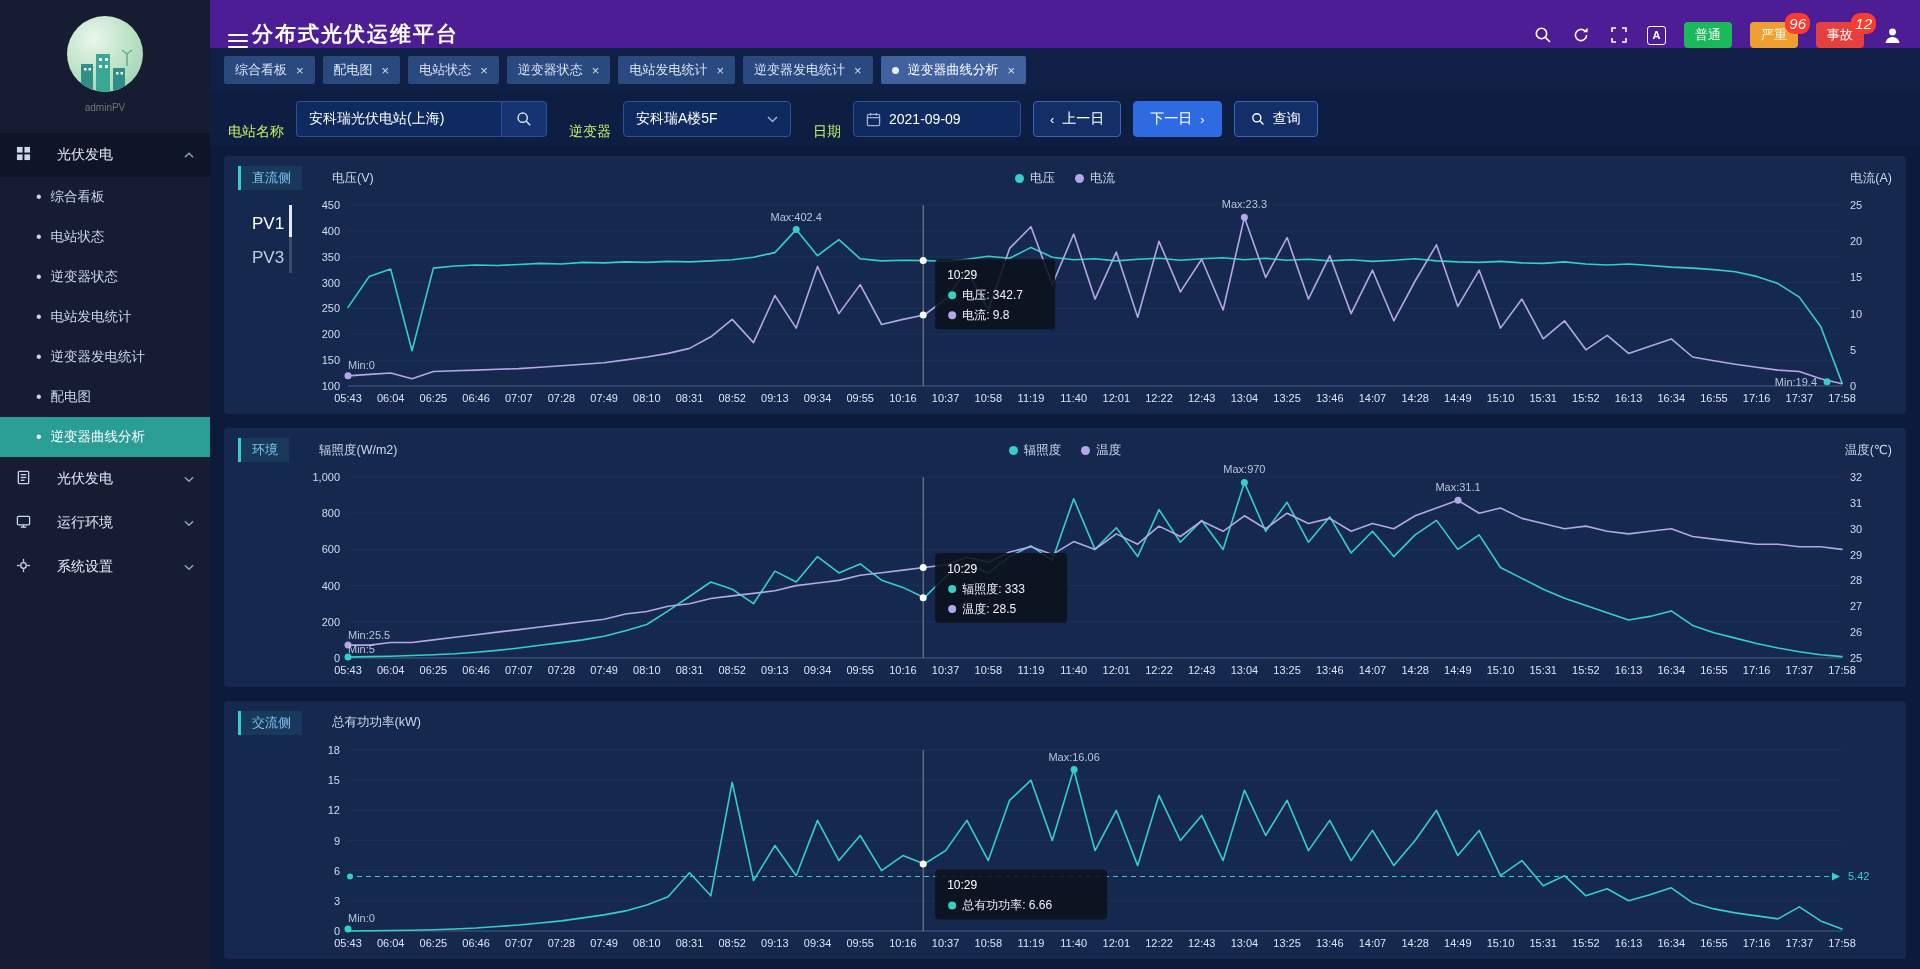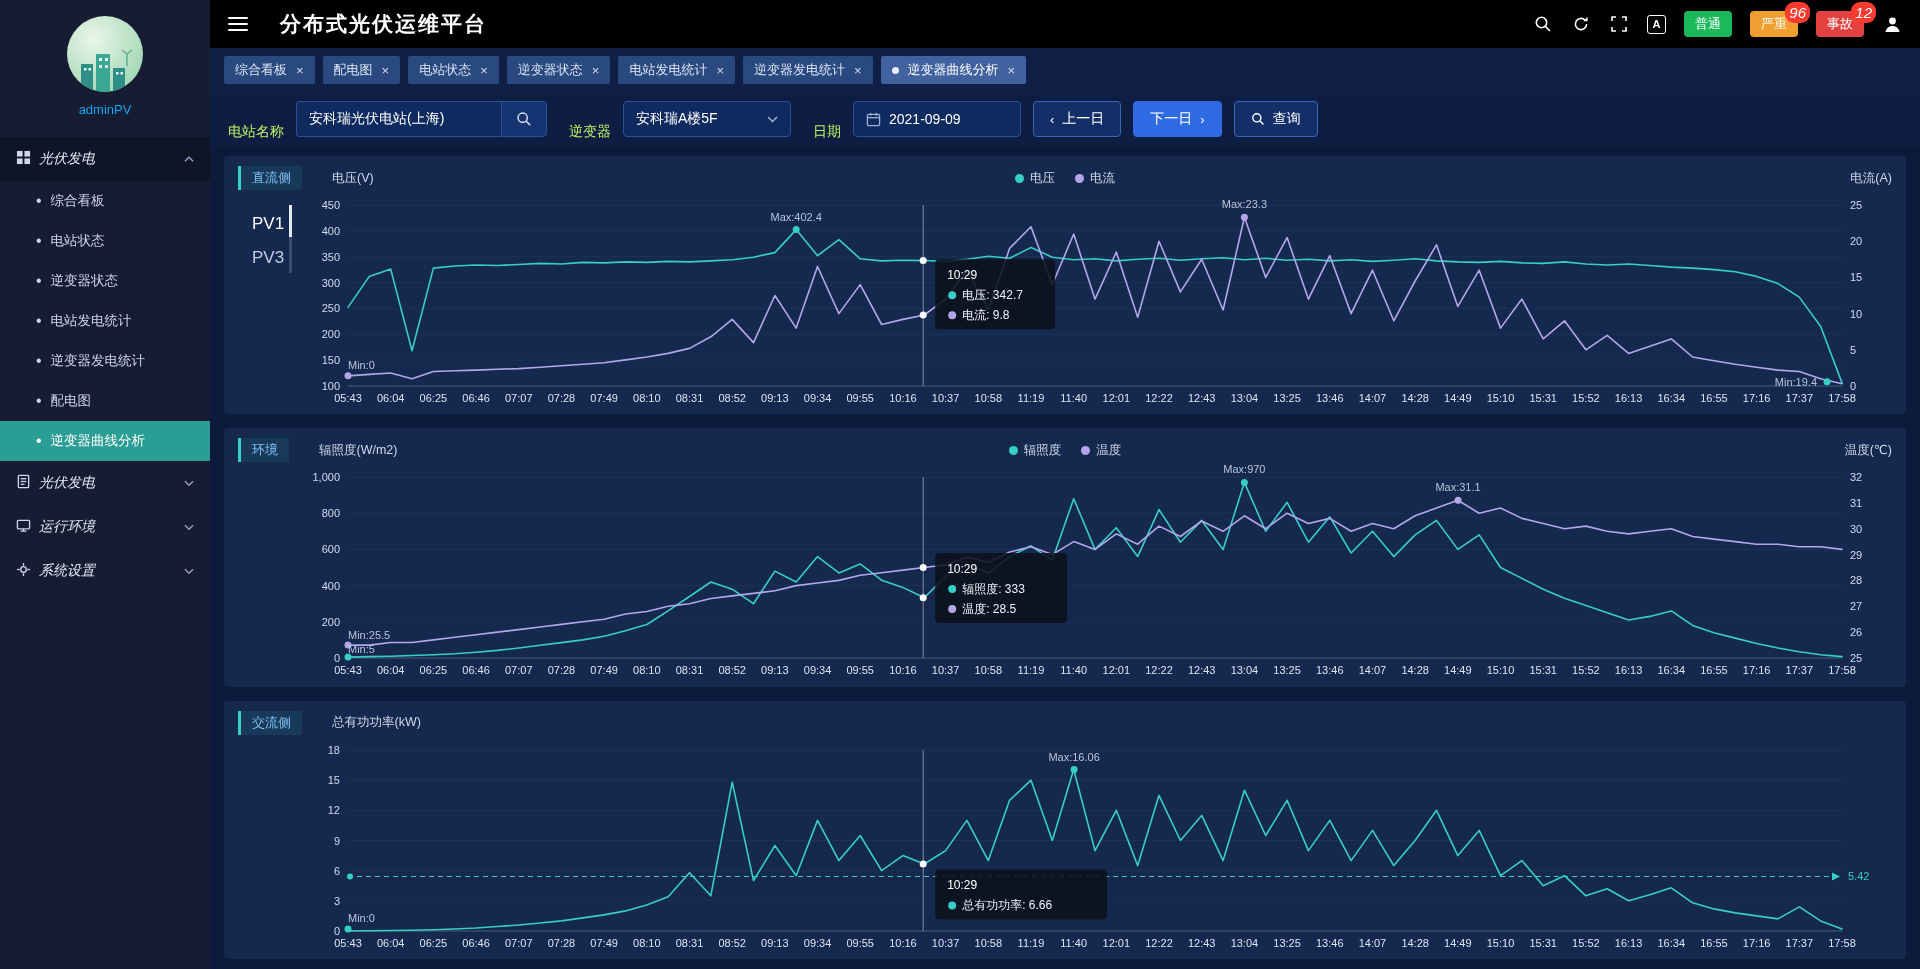--- a/index.html
+++ b/index.html
@@ -6,36 +6,36 @@
   html,body { width:1920px; height:969px; overflow:hidden; }
   body { font-family:"Liberation Sans","DejaVu Sans",sans-serif; background:#0c1a3c; color:#e6ecf8; }
   .app { display:flex; width:100%; height:100%; }
 
   
   .sidebar { width:210px; flex:none; background:#161d33; display:flex; flex-direction:column; }
   .logo-wrap { padding:16px 0 4px; display:flex; flex-direction:column; align-items:center; gap:10px; }
   .logo-circle { width:76px; height:76px; border-radius:50%;
     background:radial-gradient(circle at 35% 30%, #eaf6ea, #b9e0c4 55%, #8fd0a8); overflow:hidden;
     display:flex; align-items:flex-end; justify-content:center; }
-  .username { font-size:13px; color:#0ea5e9; }
+  .username { font-size:10px; color:#737373; }
   .menu { margin-top:16px; flex:1; overflow:hidden; }
-  .menu-parent { height:44px; display:flex; align-items:center; gap:8px; padding:0 16px;
-    font-size:14px; color:#e4eaf6; cursor:pointer;font-style:italic; }
+  .menu-parent { height:44px; display:flex; align-items:center; gap:26px; padding:0 16px;
+    font-size:14px; color:#e4eaf6; cursor:pointer; }
   .menu-parent.open { background:#0e1527; }
   .menu-parent .ml { flex:1; }
   .chev { color:#93a2c2; font-size:10px; }
   .submenu-item { height:40px; display:flex; align-items:center; gap:9px; padding-left:36px;
     font-size:13.5px; color:#ccd6ea; cursor:pointer; }
   .submenu-item .dot { font-size:16px; line-height:1; }
   .submenu-item.active { background:#2a9d94; color:#fff; }
 
   
   .main { flex:1; display:flex; flex-direction:column; min-width:0; }
 
-  .topbar { height:48px; flex:none; background:#000000; display:flex; align-items:center; padding:0 18px; gap:32px; }
+  .topbar { height:48px; flex:none; background:#4c1d95; display:flex; align-items:flex-end; padding:0 18px; gap:4px; }
   .hamburger { width:20px; display:flex; flex-direction:column; gap:4px; cursor:pointer; }
   .hamburger span { height:2px; background:#fff; border-radius:1px; }
   .app-title { font-size:21px; font-weight:bold; color:#fff; letter-spacing:2px; }
   .topbar-right { margin-left:auto; display:flex; align-items:center; gap:18px; }
   .tico { width:20px; height:20px; display:flex; align-items:center; justify-content:center; cursor:pointer; }
   .tico svg { display:block; }
   .lang-box { width:19px; height:19px; border:1.5px solid #fff; border-radius:3px; color:#fff;
     font-size:11px; font-weight:bold; display:flex; align-items:center; justify-content:center; cursor:pointer; }
   .badge-pill { position:relative; padding:4px 11px; border-radius:4px; font-size:13px; color:#fff; cursor:pointer; }
   .badge-pill.b-green { background:#1cb85c; }

